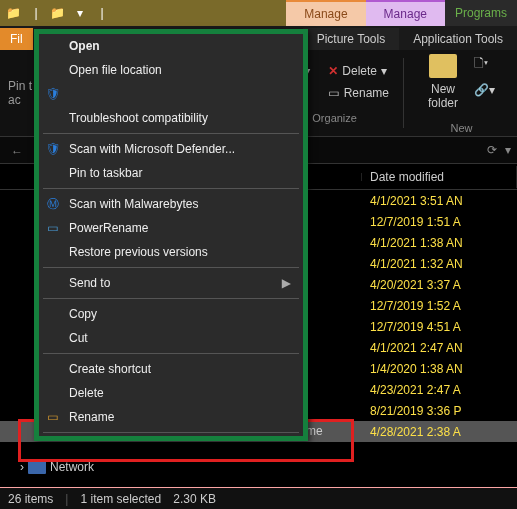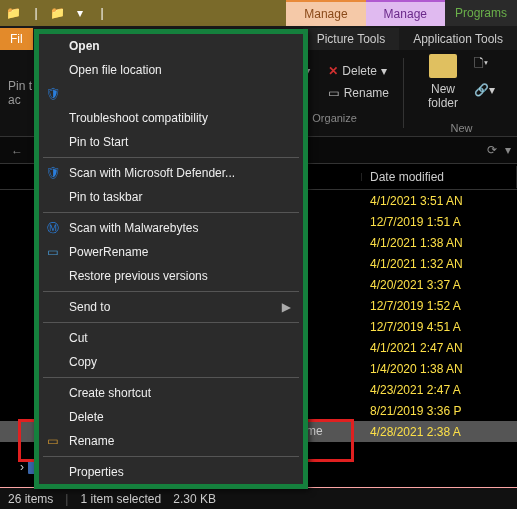--- a/index.html
+++ b/index.html
@@ -219,23 +219,20 @@
     </div>
   <div class="mi">
       <span>Open file location</span>
     </div>
   <div class="mi">
       <span class="ico shield">🛡</span>
     </div>
   <div class="mi">
       <span>Troubleshoot compatibility</span>
     </div>
-  <div class="mi">
-      <span>Pin to Start</span>
-    </div>
   <div class="sep"></div>
   <div class="mi">
       <span class="ico shield">🛡</span>
       <span>Scan with Microsoft Defender...</span>
     </div>
   <div class="mi">
       <span>Pin to taskbar</span>
     </div>
   <div class="sep"></div>
   <div class="mi">
@@ -249,33 +246,30 @@
   <div class="mi">
       <span>Restore previous versions</span>
     </div>
   <div class="sep"></div>
   <div class="mi">
       <span>Send to</span>
       <span class="arrow">▶</span>
     </div>
   <div class="sep"></div>
   <div class="mi">
+      <span>Copy</span>
+    </div>
+  <div class="mi">
       <span>Cut</span>
-    </div>
-  <div class="mi">
-      <span>Copy</span>
     </div>
   <div class="sep"></div>
   <div class="mi">
       <span>Create shortcut</span>
     </div>
   <div class="mi">
       <span>Delete</span>
     </div>
   <div class="mi">
       <span class="ico" style="color:#e0a030">▭</span>
       <span>Rename</span>
     </div>
   <div class="sep"></div>
-  <div class="mi">
-      <span>Properties</span>
-    </div>
 </div>
 
 </body></html>

